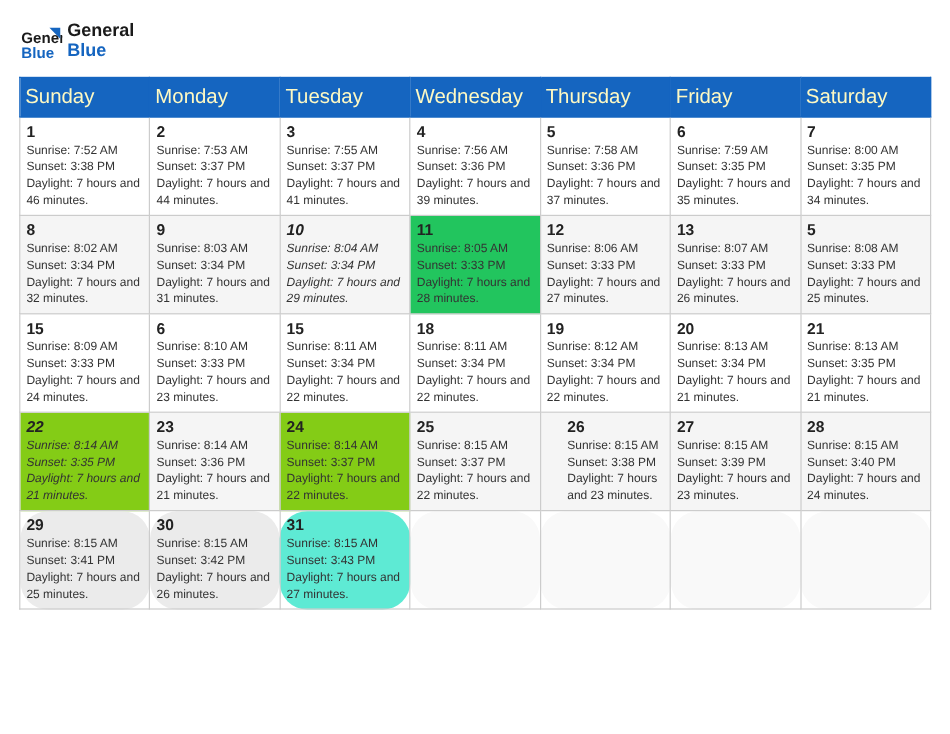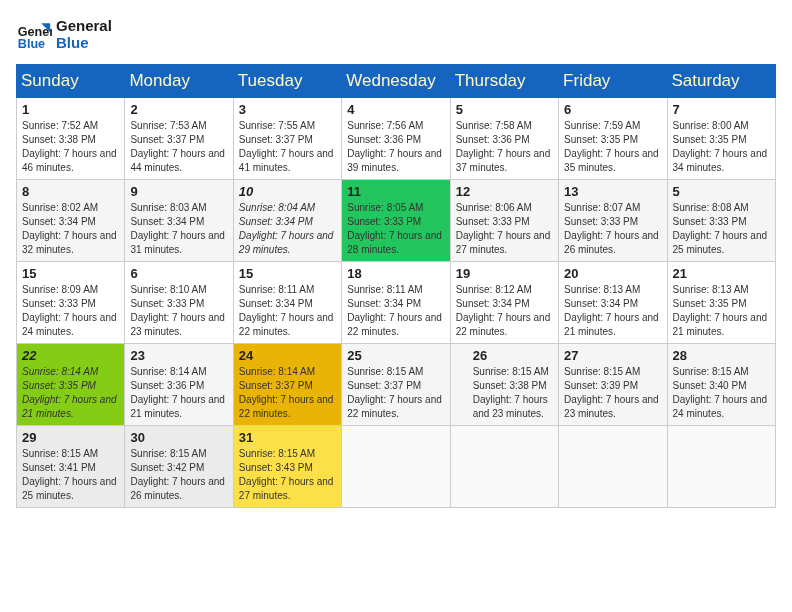--- a/index.html
+++ b/index.html
@@ -52,21 +52,21 @@
       vertical-align: top;
       border: 1px solid #ccc;
       padding: 4px 5px;
       width: calc(100% / 7);
       min-height: 80px;
       font-size: 10.5px;
       color: #222;
       background: #fff;
     }
     .calendar tr:nth-child(even) td { background: #f5f5f5; }
-    .calendar tr:last-child td { background: #f0f0f0; }
+    .calendar tr:last-child td { background: #f0f0f0; border-radius: 23px; }
     .day-num {
       font-size: 13px;
       font-weight: bold;
       display: block;
       margin-bottom: 2px;
     }
     .day-info {
       font-size: 10px;
       color: #333;
       line-height: 1.4;
@@ -245,21 +245,21 @@
         <div class="day-info">
           Sunrise: 8:14 AM<br>Sunset: 3:35 PM<br>Daylight: 7 hours and 21 minutes.
         </div>
       </td>
         <td style="background: rgb(245, 245, 245);">
         <span class="day-num">23</span>
         <div class="day-info">
           Sunrise: 8:14 AM<br>Sunset: 3:36 PM<br>Daylight: 7 hours and 21 minutes.
         </div>
       </td>
-        <td style="background: #eab308;">
+        <td style="background: #84cc16;">
         <span class="day-num">24</span>
         <div class="day-info">
           Sunrise: 8:14 AM<br>Sunset: 3:37 PM<br>Daylight: 7 hours and 22 minutes.
         </div>
       </td>
         <td style="background: rgb(245, 245, 245);">
         <span class="day-num">25</span>
         <div class="day-info">
           Sunrise: 8:15 AM<br>Sunset: 3:37 PM<br>Daylight: 7 hours and 22 minutes.
         </div>
@@ -289,21 +289,21 @@
         <div class="day-info">
           Sunrise: 8:15 AM<br>Sunset: 3:41 PM<br>Daylight: 7 hours and 25 minutes.
         </div>
       </td>
         <td style="background: rgb(235, 235, 235);">
         <span class="day-num">30</span>
         <div class="day-info">
           Sunrise: 8:15 AM<br>Sunset: 3:42 PM<br>Daylight: 7 hours and 26 minutes.
         </div>
       </td>
-        <td style="background: #fde047;">
+        <td style="background: #5eead4;">
         <span class="day-num">31</span>
         <div class="day-info">
           Sunrise: 8:15 AM<br>Sunset: 3:43 PM<br>Daylight: 7 hours and 27 minutes.
         </div>
       </td>
         <td class="empty-cell" style="background: rgb(235, 235, 235);"></td>
         <td class="empty-cell" style="background: rgb(235, 235, 235);"></td>
         <td class="empty-cell" style="background: rgb(235, 235, 235);"></td>
         <td class="empty-cell" style="background: rgb(235, 235, 235);"></td>
       </tr>

